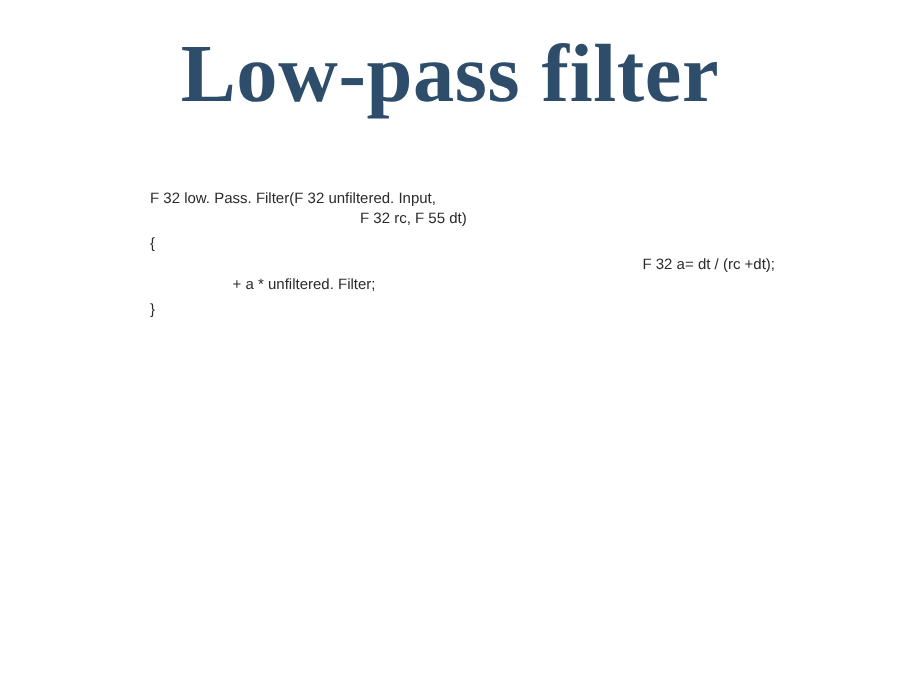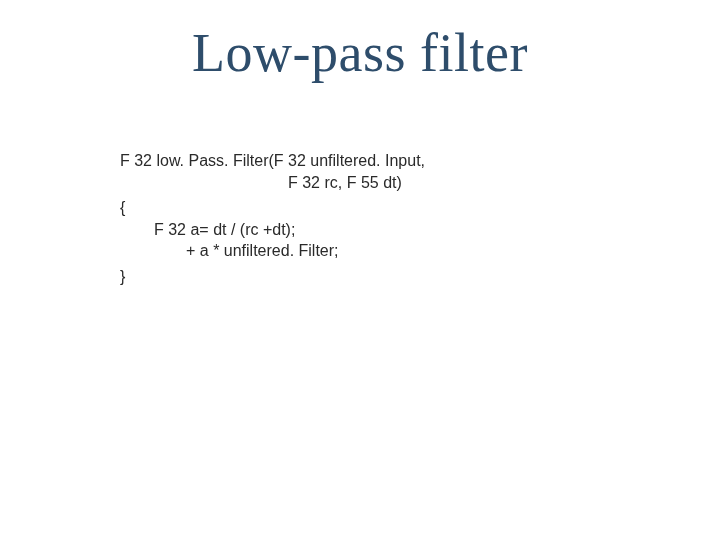--- a/index.html
+++ b/index.html
@@ -18,46 +18,47 @@
     height: 540px;
     box-sizing: border-box;
   }
   .title {
     position: absolute;
     top: 22px;
     left: 0;
     width: 100%;
     text-align: center;
     font-family: "Times New Roman", Times, serif;
-    font-size: 54px;
-    font-weight: 400;
+    font-size: 66px;
+    font-weight: 700;
     color: #2e4d6b;
     letter-spacing: 0.5px;
   }
   .codeblock {
     position: absolute;
     top: 150px;
     left: 120px;
     width: 500px;
     font-family: Arial, Helvetica, sans-serif;
-    font-size: 16px;
+    font-size: 12px;
     line-height: 1.35;
     color: #2a2a2a;
   }
   .codeblock div {
     white-space: pre;
   }
   .sig-indent {
     padding-left: 168px;
   }
   .brace {
     margin-top: 4px;
   }
   .body-indent {
     padding-left: 34px;
+    text-align: right;
   }
   .cont-indent {
     padding-left: 66px;
   }
 </style>
 </head>
 <body>
 
 <div class="slide">
   <div class="title">Low-pass filter</div>

